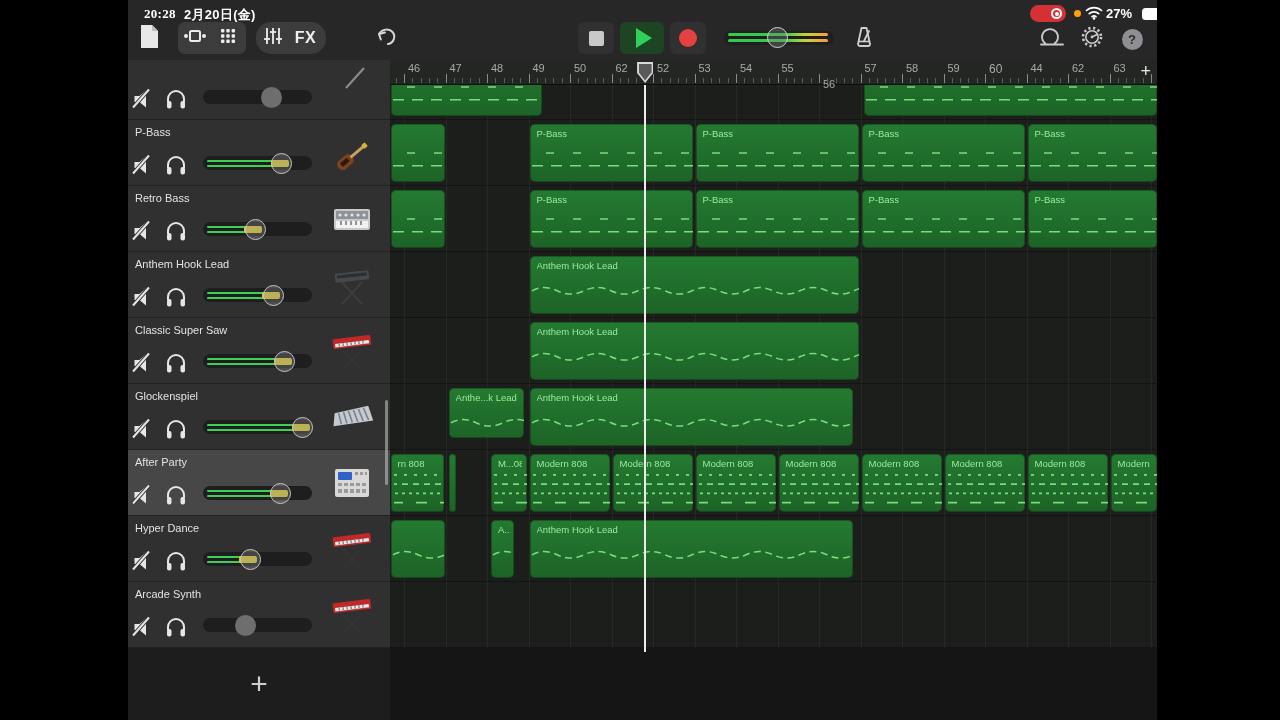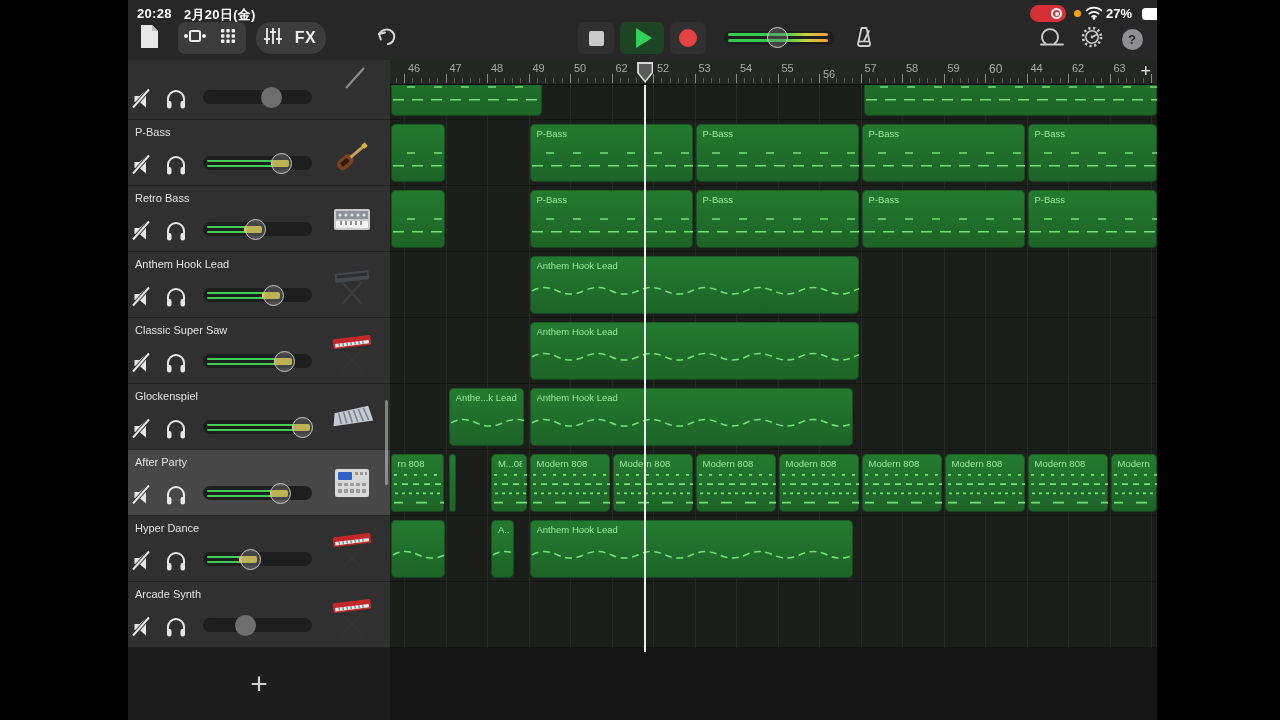--- a/index.html
+++ b/index.html
@@ -4,21 +4,21 @@
 <style>
   html,body{margin:0;padding:0;background:#000;}
   *{box-sizing:border-box;}
   #stage{position:relative;width:1280px;height:720px;background:#000;overflow:hidden;
          font-family:"Liberation Sans",sans-serif;-webkit-font-smoothing:antialiased;}
   #app{position:absolute;left:128px;top:0;width:1029px;height:720px;background:#272727;overflow:hidden;}
 
   
   #toolbar{position:absolute;left:0;top:0;width:1029px;height:60px;background:#272727;z-index:20;}
   .status-text{position:absolute;top:6px;color:#fff;font-size:13px;font-weight:bold;letter-spacing:.3px;}
-  #status-time{left:9px;}
+  #status-time{left:16px;font-family:Liberation Serif, serif;}
   #status-date{left:56px;}
   .tb-icon{position:absolute;top:24px;width:32px;height:30px;display:flex;align-items:center;justify-content:center;}
   .seg{position:absolute;top:22px;height:32px;background:#3c3c3c;border-radius:7px;display:flex;align-items:center;}
   .seg .cell{width:33px;height:32px;display:flex;align-items:center;justify-content:center;}
   .fx-label{color:#efefef;font-size:16px;font-weight:bold;letter-spacing:.5px;}
   .chip{position:absolute;top:22px;height:32px;border-radius:6px;display:flex;align-items:center;justify-content:center;}
   .chip.dark{background:#303030;}
   .chip.playbg{background:#1d4423;}
   #stop-chip{left:450px;width:36px;}
   #play-chip{left:492px;width:44px;}
@@ -612,21 +612,21 @@
             <path d="M2 34.8 Q13.5 28.3 27.0 34.8 Q40.5 41.3 54.0 34.8 Q67.5 28.3 81.0 34.8 Q94.5 41.3 108.0 34.8 Q121.5 28.3 135.0 34.8 Q148.5 41.3 162.0 34.8 Q175.5 28.3 189.0 34.8 Q202.5 41.3 216.0 34.8 Q229.5 28.3 243.0 34.8 Q256.5 41.3 270.0 34.8 Q283.5 28.3 297.0 34.8 Q310.5 41.3 324.0 34.8 Q337.5 28.3 351.0 34.8" fill="none" stroke="#74e077" stroke-width="1.5" stroke-dasharray="7 4.5"></path>
           </svg>
           <span style="position:absolute;left:7px;top:4px;font-size:9.5px;color:#9ceb9f;white-space:nowrap;overflow:hidden;max-width:317.5px;">Anthem Hook Lead</span>
         </div>
         <div style="position:absolute;left:139.5px;top:261.5px;width:329.5px;height:58px;background:linear-gradient(180deg,#247a30,#1d6327);border-radius:5px;box-shadow:inset 0 0 0 1px rgba(0,0,0,.28);overflow:hidden;">
           <svg width="330" height="58" viewBox="0 0 330 58" style="position:absolute;left:0;top:0;">
             <path d="M2 34.8 Q13.5 28.3 27.0 34.8 Q40.5 41.3 54.0 34.8 Q67.5 28.3 81.0 34.8 Q94.5 41.3 108.0 34.8 Q121.5 28.3 135.0 34.8 Q148.5 41.3 162.0 34.8 Q175.5 28.3 189.0 34.8 Q202.5 41.3 216.0 34.8 Q229.5 28.3 243.0 34.8 Q256.5 41.3 270.0 34.8 Q283.5 28.3 297.0 34.8 Q310.5 41.3 324.0 34.8 Q337.5 28.3 351.0 34.8" fill="none" stroke="#74e077" stroke-width="1.5" stroke-dasharray="7 4.5"></path>
           </svg>
           <span style="position:absolute;left:7px;top:4px;font-size:9.5px;color:#9ceb9f;white-space:nowrap;overflow:hidden;max-width:317.5px;">Anthem Hook Lead</span>
         </div>
-        <div style="position:absolute;left:58.6px;top:327.5px;width:75.5px;height:58px;background:linear-gradient(180deg,#247a30,#1d6327);border-radius:5px;box-shadow:inset 0 0 0 1px rgba(0,0,0,.28);overflow:hidden;">
+        <div style="position:absolute;left:58.6px;top:327.5px;width:75.5px;height:50px;background:linear-gradient(180deg,#247a30,#1d6327);border-radius:5px;box-shadow:inset 0 0 0 1px rgba(0,0,0,.28);overflow:hidden;">
           <svg width="76" height="58" viewBox="0 0 76 58" style="position:absolute;left:0;top:0;">
             <path d="M2 34.8 Q13.5 28.3 27.0 34.8 Q40.5 41.3 54.0 34.8 Q67.5 28.3 81.0 34.8" fill="none" stroke="#74e077" stroke-width="1.5" stroke-dasharray="7 4.5"></path>
           </svg>
           <span style="position:absolute;left:7px;top:4px;font-size:9.5px;color:#9ceb9f;white-space:nowrap;overflow:hidden;max-width:63.520000000000095px;">Anthe...k Lead</span>
         </div>
         <div style="position:absolute;left:139.5px;top:327.5px;width:323.3px;height:58px;background:linear-gradient(180deg,#247a30,#1d6327);border-radius:5px;box-shadow:inset 0 0 0 1px rgba(0,0,0,.28);overflow:hidden;">
           <svg width="323" height="58" viewBox="0 0 323 58" style="position:absolute;left:0;top:0;">
             <path d="M2 34.8 Q13.5 28.3 27.0 34.8 Q40.5 41.3 54.0 34.8 Q67.5 28.3 81.0 34.8 Q94.5 41.3 108.0 34.8 Q121.5 28.3 135.0 34.8 Q148.5 41.3 162.0 34.8 Q175.5 28.3 189.0 34.8 Q202.5 41.3 216.0 34.8 Q229.5 28.3 243.0 34.8 Q256.5 41.3 270.0 34.8 Q283.5 28.3 297.0 34.8 Q310.5 41.3 324.0 34.8" fill="none" stroke="#74e077" stroke-width="1.5" stroke-dasharray="7 4.5"></path>
           </svg>
           <span style="position:absolute;left:7px;top:4px;font-size:9.5px;color:#9ceb9f;white-space:nowrap;overflow:hidden;max-width:311.27500000000003px;">Anthem Hook Lead</span>
@@ -744,21 +744,21 @@
           <span style="position:absolute;left:18.0px;top:2px;font-size:11px;color:#a9a9a9;">46</span>
           <span style="position:absolute;left:59.5px;top:2px;font-size:11px;color:#a9a9a9;">47</span>
           <span style="position:absolute;left:101.0px;top:2px;font-size:11px;color:#a9a9a9;">48</span>
           <span style="position:absolute;left:142.5px;top:2px;font-size:11px;color:#a9a9a9;">49</span>
           <span style="position:absolute;left:184.0px;top:2px;font-size:11px;color:#a9a9a9;">50</span>
           <span style="position:absolute;left:225.5px;top:2px;font-size:11px;color:#a9a9a9;">62</span>
           <span style="position:absolute;left:267.0px;top:2px;font-size:11px;color:#a9a9a9;">52</span>
           <span style="position:absolute;left:308.5px;top:2px;font-size:11px;color:#a9a9a9;">53</span>
           <span style="position:absolute;left:350.0px;top:2px;font-size:11px;color:#a9a9a9;">54</span>
           <span style="position:absolute;left:391.5px;top:2px;font-size:11px;color:#a9a9a9;">55</span>
-          <span style="position:absolute;left:433.0px;top:8px;font-size:11px;color:#a9a9a9;">56</span>
+          <span style="position:absolute;left:433.0px;top:18px;font-size:11px;color:#a9a9a9;">56</span>
           <span style="position:absolute;left:474.5px;top:2px;font-size:11px;color:#a9a9a9;">57</span>
           <span style="position:absolute;left:516.0px;top:2px;font-size:11px;color:#a9a9a9;">58</span>
           <span style="position:absolute;left:557.5px;top:2px;font-size:11px;color:#a9a9a9;">59</span>
           <span style="position:absolute;left:599.0px;top:2px;font-size:12px;color:#a9a9a9;">60</span>
           <span style="position:absolute;left:640.5px;top:2px;font-size:11px;color:#a9a9a9;">44</span>
           <span style="position:absolute;left:682.0px;top:2px;font-size:11px;color:#a9a9a9;">62</span>
           <span style="position:absolute;left:723.5px;top:2px;font-size:11px;color:#a9a9a9;">63</span>
           <div style="position:absolute;left:5.7px;bottom:1px;width:1px;height:5px;background:#5a5a5a;"></div>
           <div style="position:absolute;left:14.0px;bottom:1px;width:1px;height:9px;background:#8a8a8a;"></div>
           <div style="position:absolute;left:22.3px;bottom:1px;width:1px;height:5px;background:#5a5a5a;"></div>

